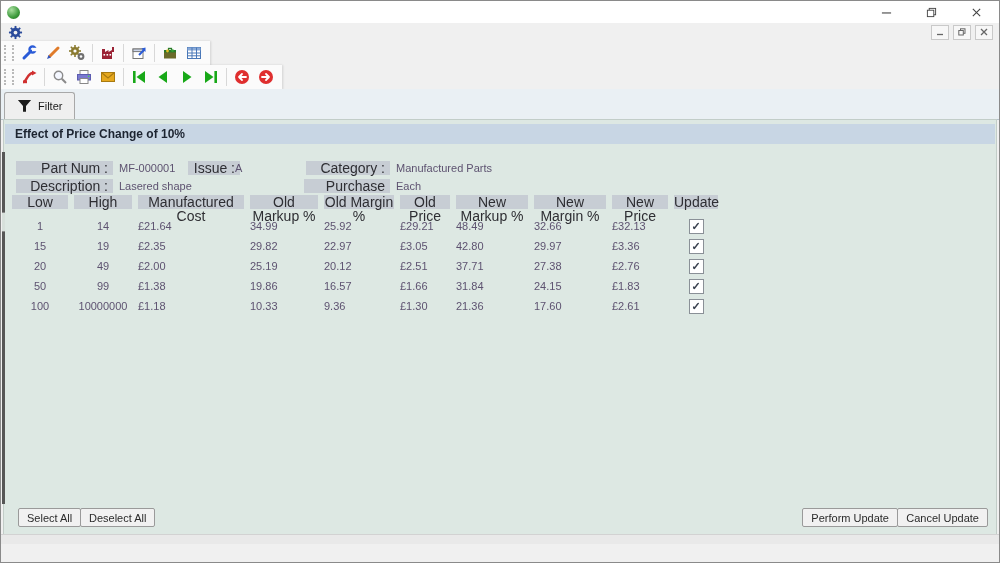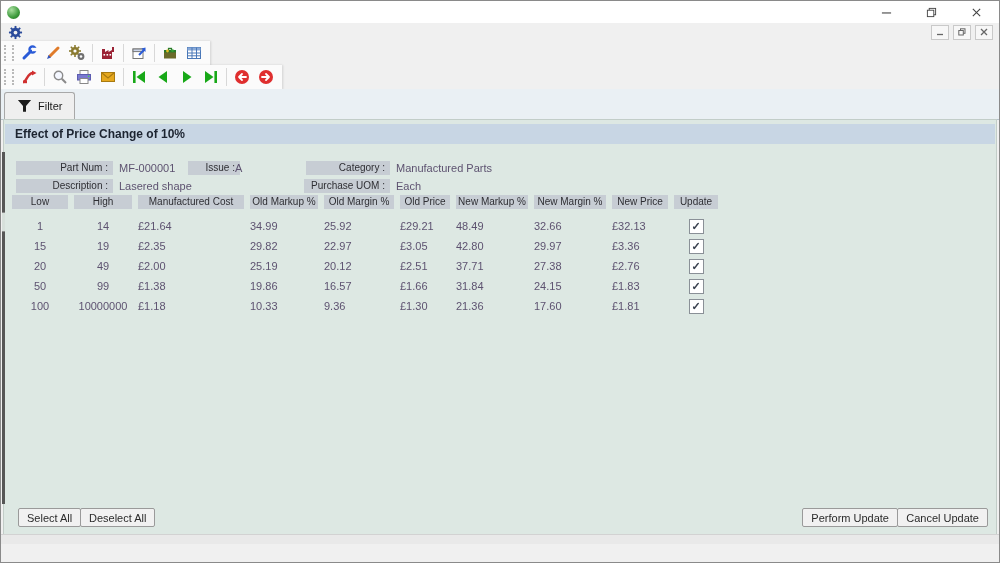--- a/index.html
+++ b/index.html
@@ -34,21 +34,21 @@
   .tabstrip{position:absolute;top:88px;left:0;right:0;height:30px;background:#eaf0f4;display:flex;align-items:flex-end;padding-left:3px;border-bottom:1px solid #b7c3cc;}
   .tab{display:flex;align-items:center;gap:6px;font-size:11px;color:#1a1a1a;border:1px solid #a8a8a8;border-bottom:none;border-radius:3px 3px 0 0;padding:0 12px;height:26px;background:#efefef;margin-right:2px;}
   .tab.active{background:#ffffff;height:28px;font-weight:normal;}
   .tab svg{width:15px;height:14px;}
 
   
   .panel{position:absolute;top:118px;left:2px;right:2px;bottom:27px;background:#dde8e3;border:1px solid #c2cdc8;box-sizing:border-box;}
   .band{position:absolute;top:4px;left:1px;right:1px;height:20px;background:#c8d6e4;display:flex;align-items:center;}
   .band-title{font-size:12px;font-weight:bold;color:#1c2430;padding-left:10px;}
 
-  .chip{background:#c7cdd4;color:#2e2e33;font-size:10px;height:14px;line-height:14px;display:inline-block;text-align:center;}
+  .chip{background:#c7cdd4;color:#2e2e33;font-size:14px;height:14px;line-height:14px;display:inline-block;text-align:center;}
   .fieldchip{position:absolute;text-align:right;padding-right:5px;box-sizing:border-box;}
   .fieldval{position:absolute;font-size:11px;height:14px;line-height:14px;color:#5d5270;}
 
   .thead{position:absolute;top:75px;left:8px;display:grid;grid-template-columns:56px 58px 106px 68px 70px 50px 72px 72px 56px 44px;column-gap:6px;}
   .tbody{position:absolute;top:96px;left:8px;}
   .trow{display:grid;grid-template-columns:56px 58px 106px 68px 70px 50px 72px 72px 56px 44px;column-gap:6px;height:20px;align-items:center;}
   .cell{font-size:11px;color:#5d5270;}
   .cell.ctr{text-align:center;}
   .cell.num{text-align:left;padding-right:4px;}
   .cell.chk{display:flex;justify-content:center;}
@@ -368,21 +368,21 @@
         </div>
         <div class="trow">
           <span class="cell ctr">100</span>
           <span class="cell ctr">10000000</span>
           <span class="cell num">£1.18</span>
           <span class="cell num">10.33</span>
           <span class="cell num">9.36</span>
           <span class="cell num">£1.30</span>
           <span class="cell num">21.36</span>
           <span class="cell num">17.60</span>
-          <span class="cell num">£1.81</span>
+          <span class="cell num">£2.61</span>
           <span class="cell chk">
             <span class="checkbox">✓</span>
           </span>
         </div>
       </div>
 
     <div class="actionbar">
       <div class="btn" style="left:14px;min-width:54px;">Select All</div>
       <div class="btn" style="left:76px;min-width:66px;">Deselect All</div>
       <div class="btn" style="right:98px;min-width:85px;">Perform Update</div>

